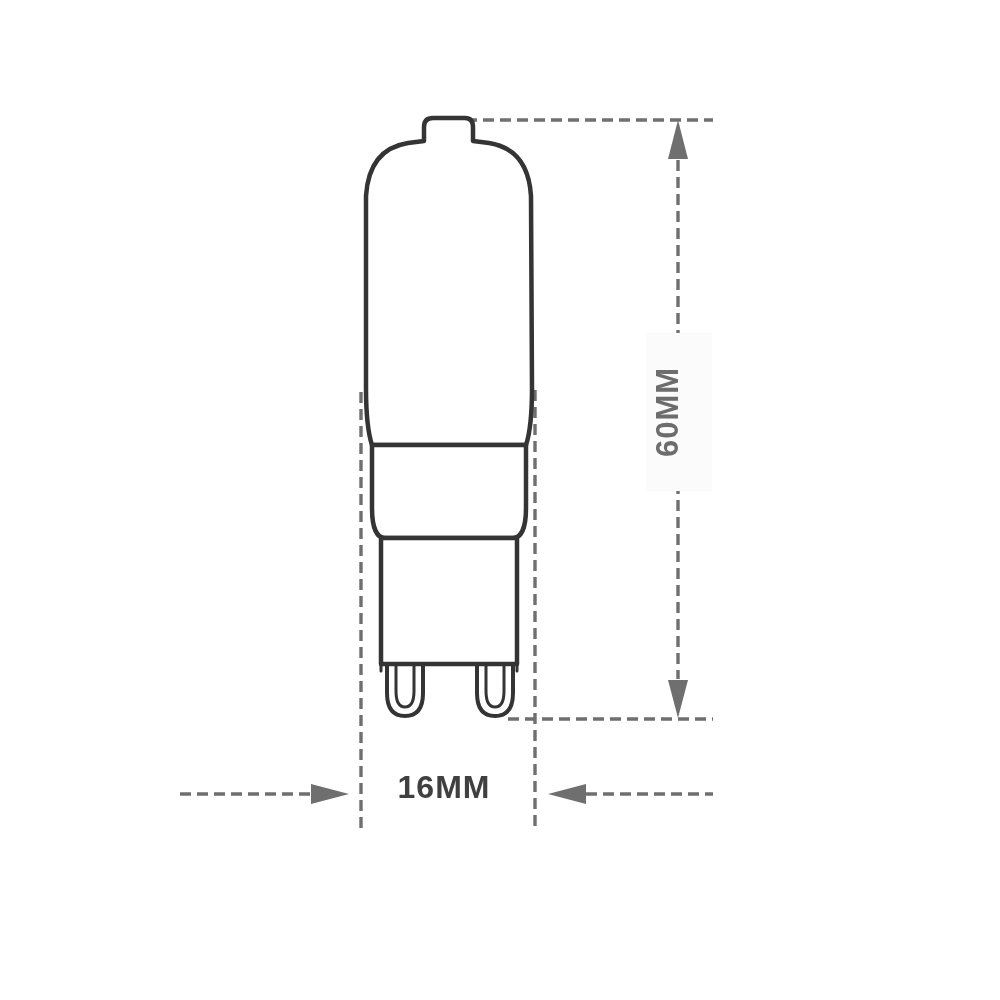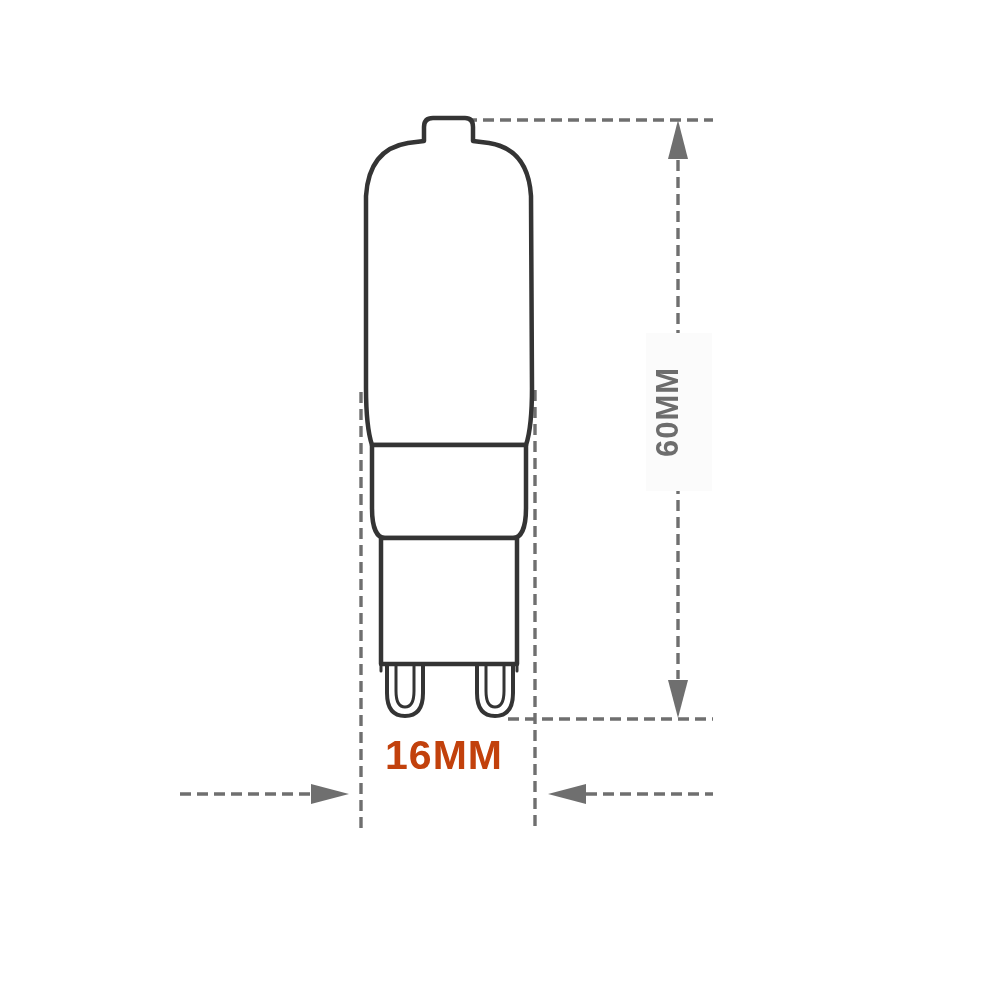--- a/index.html
+++ b/index.html
@@ -20,23 +20,23 @@
     width:160px;
     user-select:none;
   }
   #height-label{
     left:588px;top:395px;
     font-size:31px;
     color:#6d6d6d;
     transform:rotate(-90deg);
   }
   #width-label{
-    left:364px;top:738px;
-    font-size:41px;
-    color:#c2410c;
+    left:364px;top:770px;
+    font-size:32px;
+    color:#404040;
   }
 </style>
 </head>
 <body>
 
 <div id="stage">
 
   <svg width="1000" height="1000" viewBox="0 0 1000 1000">
 
     <g stroke="#6f6f6f" stroke-width="3.4" stroke-dasharray="11 6" fill="none">

